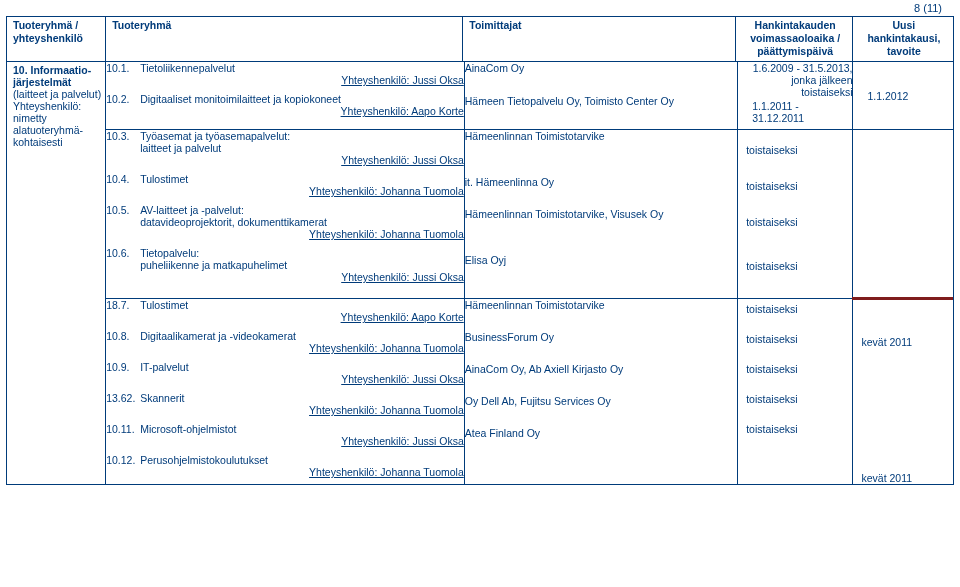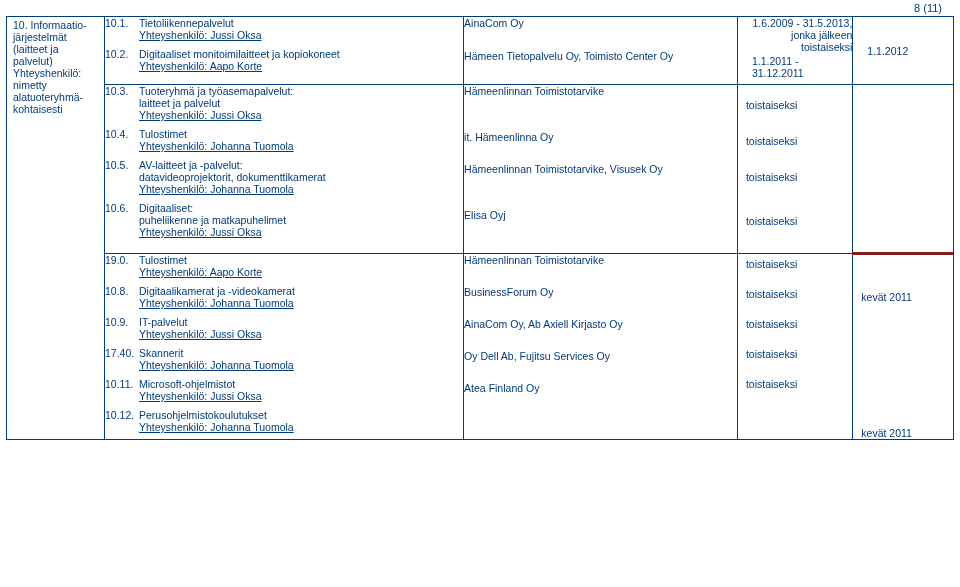--- a/index.html
+++ b/index.html
@@ -37,24 +37,24 @@
   th {
     text-align: left;
     font-weight: bold;
   }
   .col-a { width: 98px; }
   .col-b { width: 353px; }
   .col-c { width: 270px; }
   .col-d { width: 115px; text-align: center; }
   .col-e { width: 100px; text-align: center; }
   .hdr { line-height: 1.25; }
-  .section-label { font-weight: normal; }
+  .section-label { font-weight: bold; }
   .sub { color: #003b7a; }
   .contact { color: #003b7a; }
-  .row-line { display: flex; }
+  .row-line { display: flex; justify-content: space-between; }
   .num-cell { width: 34px; flex-shrink: 0; }
   .name-cell { flex: 1; }
   .c-col { width: 268px; padding: 2px 4px 3px 6px; }
   .d-col { width: 113px; padding: 2px 4px 3px 6px; text-align: left; }
   .e-col { width: 98px; padding: 2px 4px 3px 6px; text-align: left; }
   table.inner {
     width: 100%;
     border-collapse: collapse;
   }
   table.inner td {
@@ -68,20 +68,27 @@
   .entry .contact { display: block; text-decoration: underline; }
 </style>
 </head>
 <body>
 
 <div class="page">
   <div class="page-num">8 (11)</div>
 
   <table class="outer">
     <tbody>
+      <tr>
+        <th class="col-a hdr">Tuoteryhmä / yhteyshenkilö</th>
+        <th class="col-b hdr">Tuoteryhmä</th>
+        <th class="col-c hdr">Toimittajat</th>
+        <th class="col-d hdr">Hankintakauden voimassaoloaika / päättymispäivä</th>
+        <th class="col-e hdr">Uusi hankintakausi, tavoite</th>
+      </tr>
 
       <tr>
         <td class="col-a">
           <span class="section-label">10.</span>
           <span class="section-label">Informaatio-järjestelmät</span><br>
           <span class="sub">(laitteet ja palvelut)</span><br>
           <span class="contact">Yhteyshenkilö:</span>
           <span class="contact">nimetty alatuoteryhmä-kohtaisesti</span>
         </td>
 
@@ -125,21 +132,21 @@
               <td class="e-col vsep-left" style="vertical-align:middle;">
                 <div style="padding-left:14px;">1.1.2012</div>
               </td>
             </tr>
 
             <tr>
               <td class="b-pad" style="border-top:1px solid #003b7a;">
                 <div class="entry">
                   <div class="row-line">
                     <span class="num-cell">10.3.</span>
-                    <span class="name-cell">Tuoteryhmä ja työasemapalvelut:</span>
+                    <span class="name-cell">Työasemat ja työasemapalvelut:</span>
                   </div>
                   <div class="row-line">
                         <span class="num-cell"></span>
                     <span class="name-cell">laitteet ja palvelut</span>
                   </div>
                   <div class="row-line">
                         <span class="num-cell"></span>
                     <span class="contact">Yhteyshenkilö: Jussi Oksa</span>
                   </div>
                 </div>
@@ -163,21 +170,21 @@
                     <span class="name-cell">datavideoprojektorit, dokumenttikamerat</span>
                   </div>
                   <div class="row-line">
                         <span class="num-cell"></span>
                     <span class="contact">Yhteyshenkilö: Johanna Tuomola</span>
                   </div>
                 </div>
                 <div class="entry" style="margin-bottom:15px;">
                   <div class="row-line">
                     <span class="num-cell">10.6.</span>
-                    <span class="name-cell">Digitaaliset:</span>
+                    <span class="name-cell">Tietopalvelu:</span>
                   </div>
                   <div class="row-line">
                         <span class="num-cell"></span>
                     <span class="name-cell">puheliikenne ja matkapuhelimet</span>
                   </div>
                   <div class="row-line">
                         <span class="num-cell"></span>
                     <span class="contact">Yhteyshenkilö: Jussi Oksa</span>
                   </div>
                 </div>
@@ -201,21 +208,21 @@
                 <div style="height:32px;"></div>
                 <div style="padding-left:8px;">toistaiseksi</div>
               </td>
               <td class="e-col vsep-left" style="border-top:1px solid #003b7a;"></td>
             </tr>
 
             <tr>
               <td class="b-pad" style="border-top:1px solid #003b7a;">
                 <div class="entry">
                   <div class="row-line">
-                    <span class="num-cell">19.0.</span>
+                    <span class="num-cell">18.7.</span>
                     <span class="name-cell">Tulostimet</span>
                   </div>
                   <div class="row-line">
                         <span class="num-cell"></span>
                     <span class="contact">Yhteyshenkilö: Aapo Korte</span>
                   </div>
                 </div>
                 <div class="entry">
                   <div class="row-line">
                     <span class="num-cell">10.8.</span>
@@ -231,21 +238,21 @@
                     <span class="num-cell">10.9.</span>
                     <span class="name-cell">IT-palvelut</span>
                   </div>
                   <div class="row-line">
                         <span class="num-cell"></span>
                     <span class="contact">Yhteyshenkilö: Jussi Oksa</span>
                   </div>
                 </div>
                 <div class="entry">
                   <div class="row-line">
-                    <span class="num-cell">17.40.</span>
+                    <span class="num-cell">13.62.</span>
                     <span class="name-cell">Skannerit</span>
                   </div>
                   <div class="row-line">
                         <span class="num-cell"></span>
                     <span class="contact">Yhteyshenkilö: Johanna Tuomola</span>
                   </div>
                 </div>
                 <div class="entry">
                   <div class="row-line">
                     <span class="num-cell">10.11.</span>

